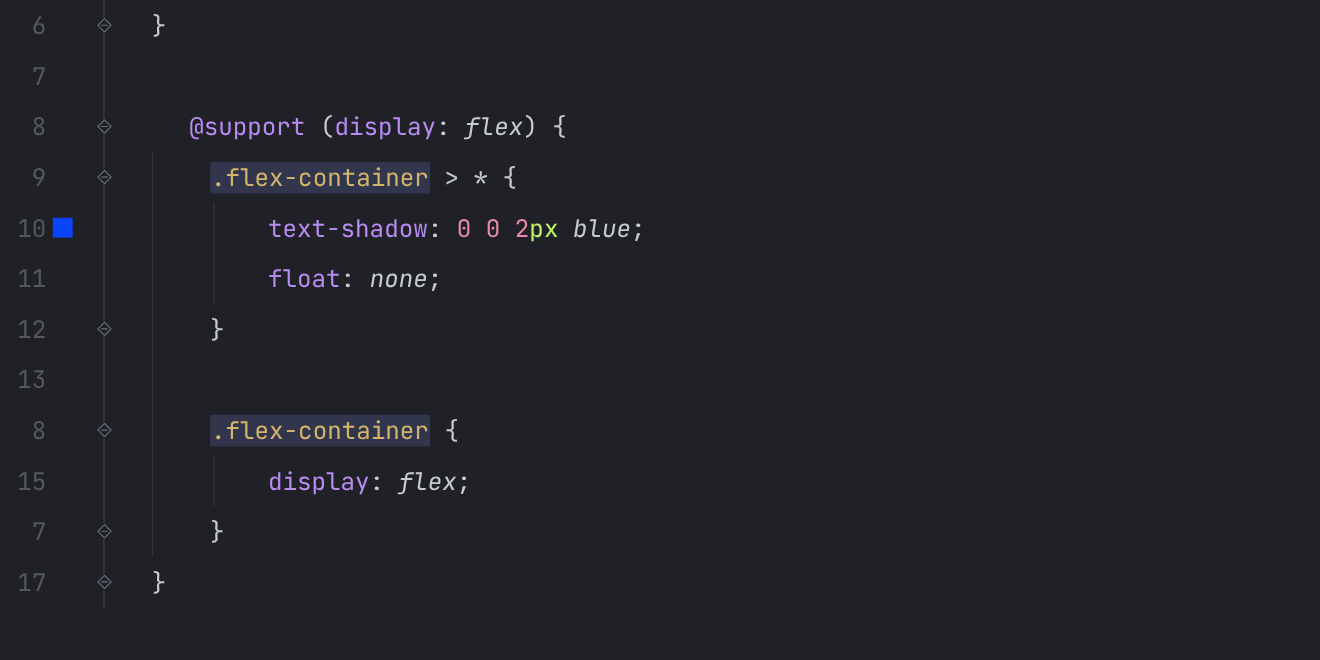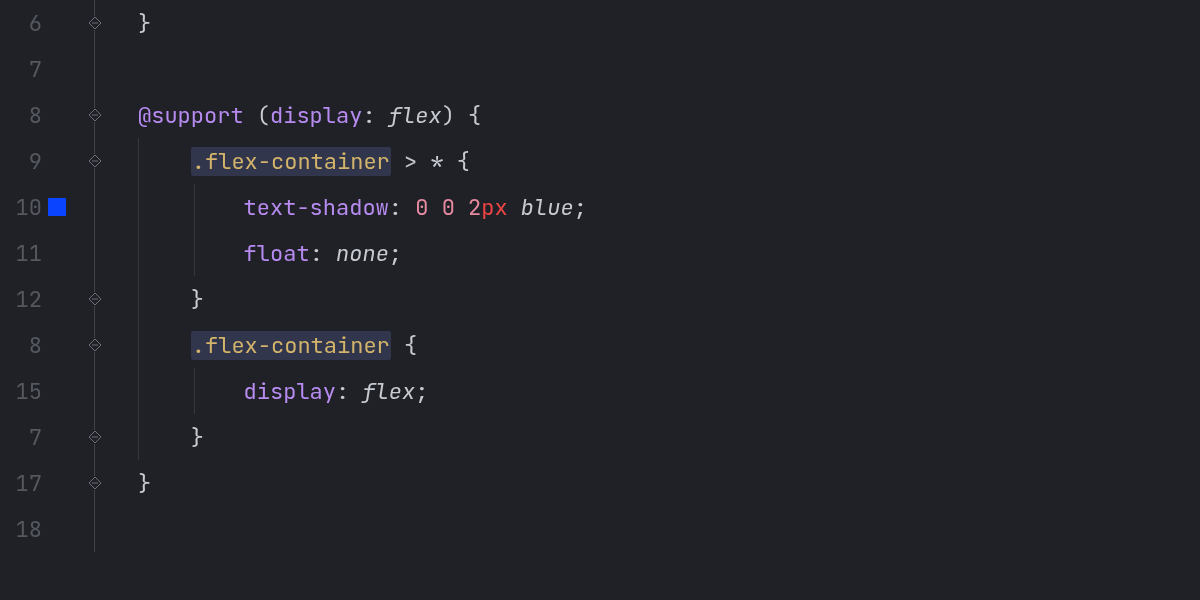--- a/index.html
+++ b/index.html
@@ -73,26 +73,26 @@
   .indent-guide {
     position: absolute;
     top: 0; bottom: 0;
     width: 1px;
     background: #34373e;
   }
   .g1 { left: 0px; }
   .g2 { left: 56px; }
   
   .c-default { color: #c7cad1; }
-  .c-keyword { color: #b78bf0; }   
+  .c-keyword { color: #b78bf0; margin-left: 34px; }   
   .c-prop    { color: #b78bf0; margin-top: 47px; }   
   .c-selector{ color: #d4b46a; }   
   .c-punct   { color: #c7cad1; }
   .c-num     { color: #e88aa0; }   
-  .c-unit    { color: #ef4444; }
+  .c-unit    { color: #bef264; }
   .c-ident   { color: #c7cad1; font-style: italic; }   
   .c-brace   { color: #c7cad1; }
   .hl-sel { background: rgba(70,80,125,0.45); border-radius:2px; padding:0 1px; }
   .tok { display:inline; }
 </style>
 </head>
 <body>
 
 <div class="editor" id="editor-root">
     <div class="line"><div class="gutter">6</div><div class="marker-col"></div><div class="fold-col"><div class="vline-outer"></div><div class="fold-icon"><svg width="14" height="14" viewBox="0 0 14 14">
@@ -107,27 +107,27 @@
     <div class="line"><div class="gutter">9</div><div class="marker-col"></div><div class="fold-col"><div class="vline-outer"></div><div class="fold-icon"><svg width="14" height="14" viewBox="0 0 14 14">
             <path d="M7 1 L13 7 L7 13 L1 7 Z" fill="none" stroke="#6a6f78" stroke-width="1"></path>
             <line x1="4" y1="7" x2="10" y2="7" stroke="#6a6f78" stroke-width="1"></line>
           </svg></div></div><div class="code"><div class="indent-guide g1"></div><span><span class="tok c-default">    </span><span class="tok c-selector hl-sel">.flex-container</span><span class="tok c-default"> &gt; * </span><span class="tok c-brace">{</span></span></div></div>
     <div class="line"><div class="gutter">10</div><div class="marker-col"><div class="marker-square"></div></div><div class="fold-col"><div class="vline-outer"></div></div><div class="code"><div class="indent-guide g1"></div><div class="indent-guide g2"></div><span><span class="tok c-default">        </span><span class="tok c-prop">text-shadow</span><span class="tok c-punct">: </span><span class="tok c-num">0</span><span class="tok c-default"> </span><span class="tok c-num">0</span><span class="tok c-default"> </span><span class="tok c-num">2</span><span class="tok c-unit">px </span><span class="tok c-ident">blue</span><span class="tok c-punct">;</span></span></div></div>
     <div class="line"><div class="gutter">11</div><div class="marker-col"></div><div class="fold-col"><div class="vline-outer"></div></div><div class="code"><div class="indent-guide g1"></div><div class="indent-guide g2"></div><span><span class="tok c-default">        </span><span class="tok c-prop">float</span><span class="tok c-punct">: </span><span class="tok c-ident">none</span><span class="tok c-punct">;</span></span></div></div>
     <div class="line"><div class="gutter">12</div><div class="marker-col"></div><div class="fold-col"><div class="vline-outer"></div><div class="fold-icon"><svg width="14" height="14" viewBox="0 0 14 14">
             <path d="M7 1 L13 7 L7 13 L1 7 Z" fill="none" stroke="#6a6f78" stroke-width="1"></path>
             <line x1="4" y1="7" x2="10" y2="7" stroke="#6a6f78" stroke-width="1"></line>
           </svg></div></div><div class="code"><div class="indent-guide g1"></div><span><span class="tok c-default">    </span><span class="tok c-brace">}</span></span></div></div>
+    <div class="line"><div class="gutter">13</div><div class="marker-col"></div><div class="fold-col"><div class="vline-outer"></div></div><div class="code"><div class="indent-guide g1"></div><span></span></div></div>
     <div class="line"><div class="gutter">8</div><div class="marker-col"></div><div class="fold-col"><div class="vline-outer"></div><div class="fold-icon"><svg width="14" height="14" viewBox="0 0 14 14">
             <path d="M7 1 L13 7 L7 13 L1 7 Z" fill="none" stroke="#6a6f78" stroke-width="1"></path>
             <line x1="4" y1="7" x2="10" y2="7" stroke="#6a6f78" stroke-width="1"></line>
           </svg></div></div><div class="code"><div class="indent-guide g1"></div><span><span class="tok c-default">    </span><span class="tok c-selector hl-sel">.flex-container</span><span class="tok c-default"> </span><span class="tok c-brace">{</span></span></div></div>
     <div class="line"><div class="gutter">15</div><div class="marker-col"></div><div class="fold-col"><div class="vline-outer"></div></div><div class="code"><div class="indent-guide g1"></div><div class="indent-guide g2"></div><span><span class="tok c-default">        </span><span class="tok c-prop">display</span><span class="tok c-punct">: </span><span class="tok c-ident">flex</span><span class="tok c-punct">;</span></span></div></div>
     <div class="line"><div class="gutter">7</div><div class="marker-col"></div><div class="fold-col"><div class="vline-outer"></div><div class="fold-icon"><svg width="14" height="14" viewBox="0 0 14 14">
             <path d="M7 1 L13 7 L7 13 L1 7 Z" fill="none" stroke="#6a6f78" stroke-width="1"></path>
             <line x1="4" y1="7" x2="10" y2="7" stroke="#6a6f78" stroke-width="1"></line>
           </svg></div></div><div class="code"><div class="indent-guide g1"></div><span><span class="tok c-default">    </span><span class="tok c-brace">}</span></span></div></div>
     <div class="line"><div class="gutter">17</div><div class="marker-col"></div><div class="fold-col"><div class="vline-outer"></div><div class="fold-icon"><svg width="14" height="14" viewBox="0 0 14 14">
             <path d="M7 1 L13 7 L7 13 L1 7 Z" fill="none" stroke="#6a6f78" stroke-width="1"></path>
             <line x1="4" y1="7" x2="10" y2="7" stroke="#6a6f78" stroke-width="1"></line>
           </svg></div></div><div class="code"><span><span class="tok c-brace">}</span></span></div></div>
-    <div class="line"><div class="gutter">18</div><div class="marker-col"></div><div class="fold-col"><div class="vline-outer"></div></div><div class="code"><span></span></div></div>
   </div>
 
 </body></html>

